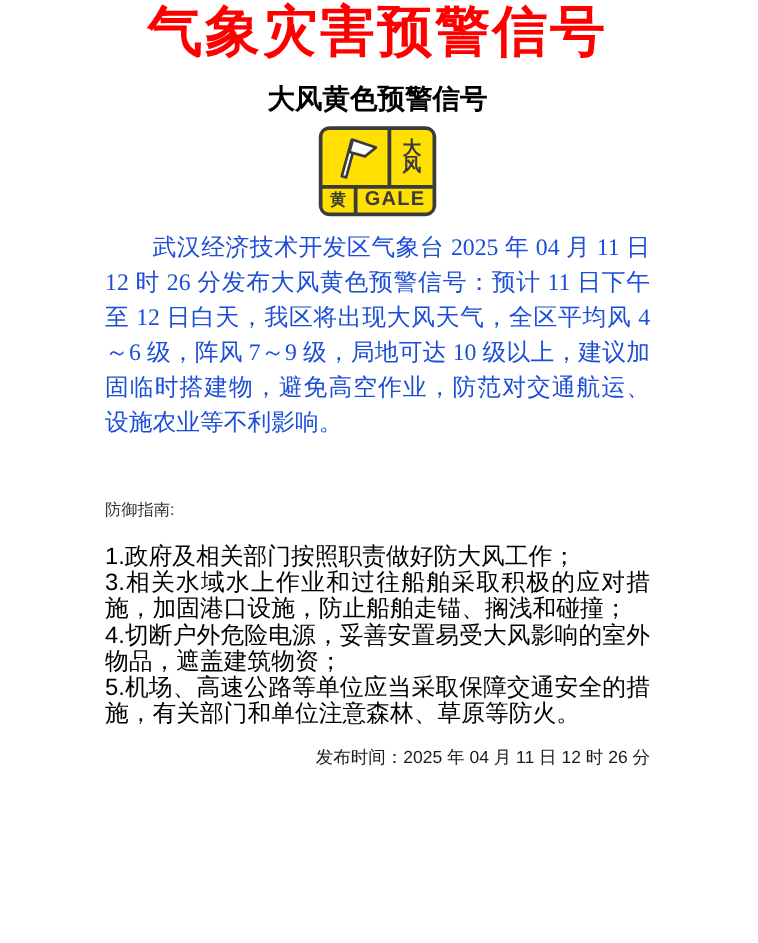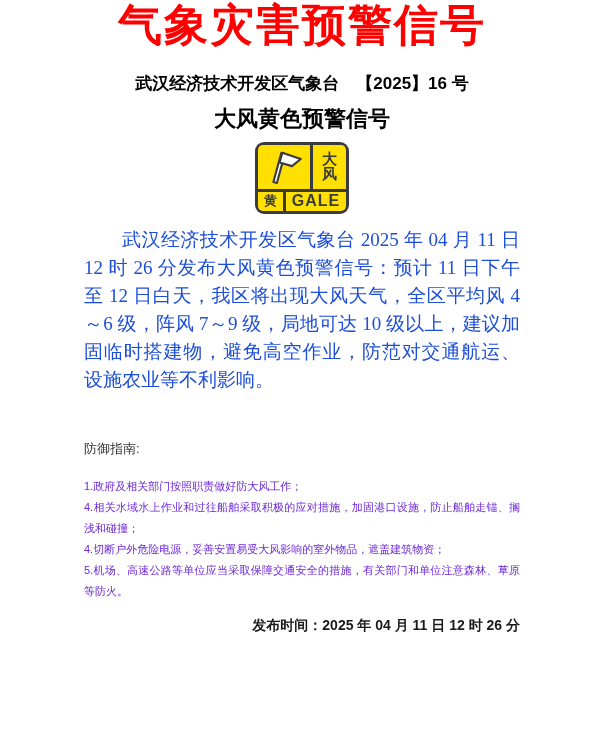--- a/index.html
+++ b/index.html
@@ -115,45 +115,44 @@
 
   
   .guide { margin-top: 44px; }
   .guide-heading {
     font-size: 13px;
     line-height: 21px;
     color: #333333;
   }
   .guide-items { margin-top: 17px; }
   .guide-item {
-    font-size: 11px;
+    font-size: 19px;
     line-height: 21px;
     text-align: justify;
-    color: #6d28d9;
+    color: #000000;
   }
 
   
   .publish-line {
     margin-top: 15px;
     text-align: right;
-    font-weight: bold;
+    font-weight: normal;
     font-size: 14px;
     line-height: 1.2;
     color: #1a1a1a;
   }
 </style>
 </head>
 <body>
 
 <div class="page">
   <div class="content">
 
     <div class="doc-title">气象灾害预警信号</div>
 
-    <div class="issuer-line">武汉经济技术开发区气象台　【2025】16 号</div>
 
     <div class="signal-line">大风黄色预警信号</div>
 
     <div class="icon-wrap">
       <div class="warn-icon">
         <div class="wi-row-top">
           <div class="wi-cell wi-flag">
             <svg width="46" height="40" viewBox="0 0 52 44" aria-hidden="true">
               <g stroke="#3B3B3D" stroke-width="2.4" fill="#FFFFFF" stroke-linejoin="round">
                 <path d="M14 39 L23 6 L27 7 L18 40 Z"></path>
@@ -172,21 +171,21 @@
         </div>
       </div>
     </div>
 
     <div class="main-paragraph">武汉经济技术开发区气象台 2025 年 04 月 11 日 12 时 26 分发布大风黄色预警信号：预计 11 日下午至 12 日白天，我区将出现大风天气，全区平均风 4～6 级，阵风 7～9 级，局地可达 10 级以上，建议加固临时搭建物，避免高空作业，防范对交通航运、设施农业等不利影响。</div>
 
     <div class="guide">
       <div class="guide-heading">防御指南:</div>
       <div class="guide-items">
         <div class="guide-item">1.政府及相关部门按照职责做好防大风工作；</div>
-        <div class="guide-item">4.相关水域水上作业和过往船舶采取积极的应对措施，加固港口设施，防止船舶走锚、搁浅和碰撞；</div>
+        <div class="guide-item">3.相关水域水上作业和过往船舶采取积极的应对措施，加固港口设施，防止船舶走锚、搁浅和碰撞；</div>
         <div class="guide-item">4.切断户外危险电源，妥善安置易受大风影响的室外物品，遮盖建筑物资；</div>
         <div class="guide-item">5.机场、高速公路等单位应当采取保障交通安全的措施，有关部门和单位注意森林、草原等防火。</div>
       </div>
     </div>
 
     <div class="publish-line">发布时间：2025 年 04 月 11 日 12 时 26 分</div>
 
   </div>
 </div>
 

